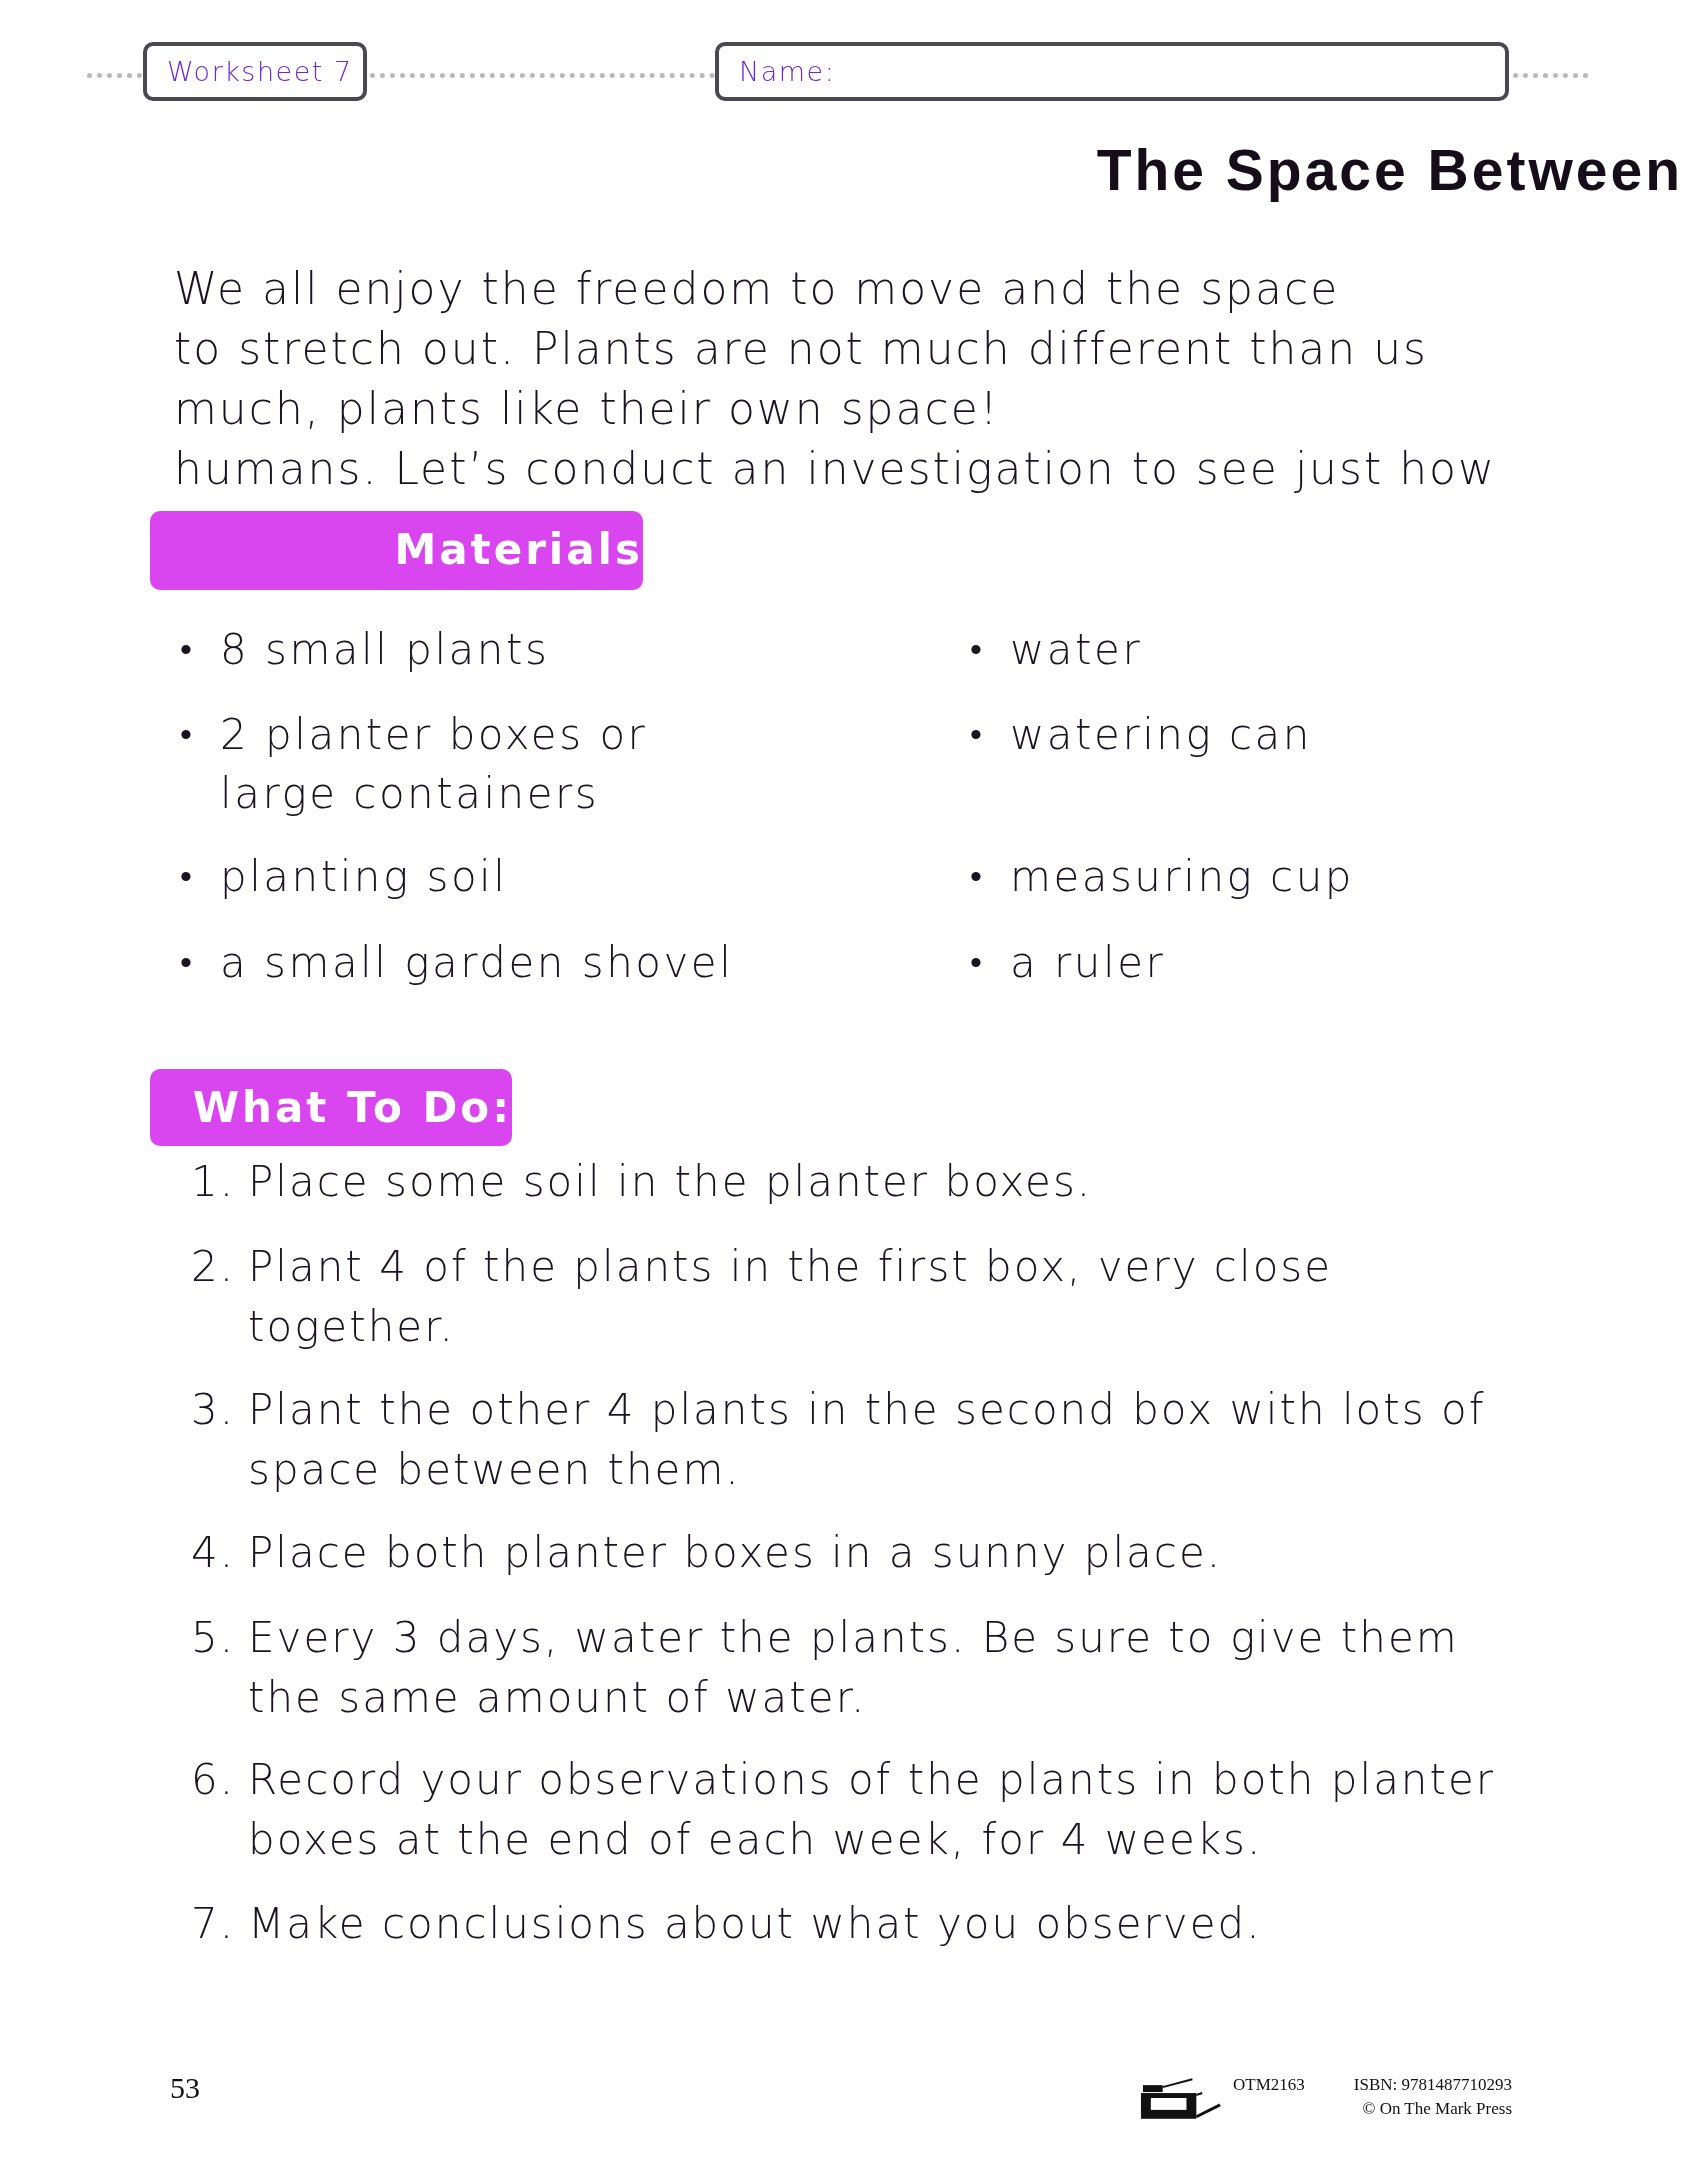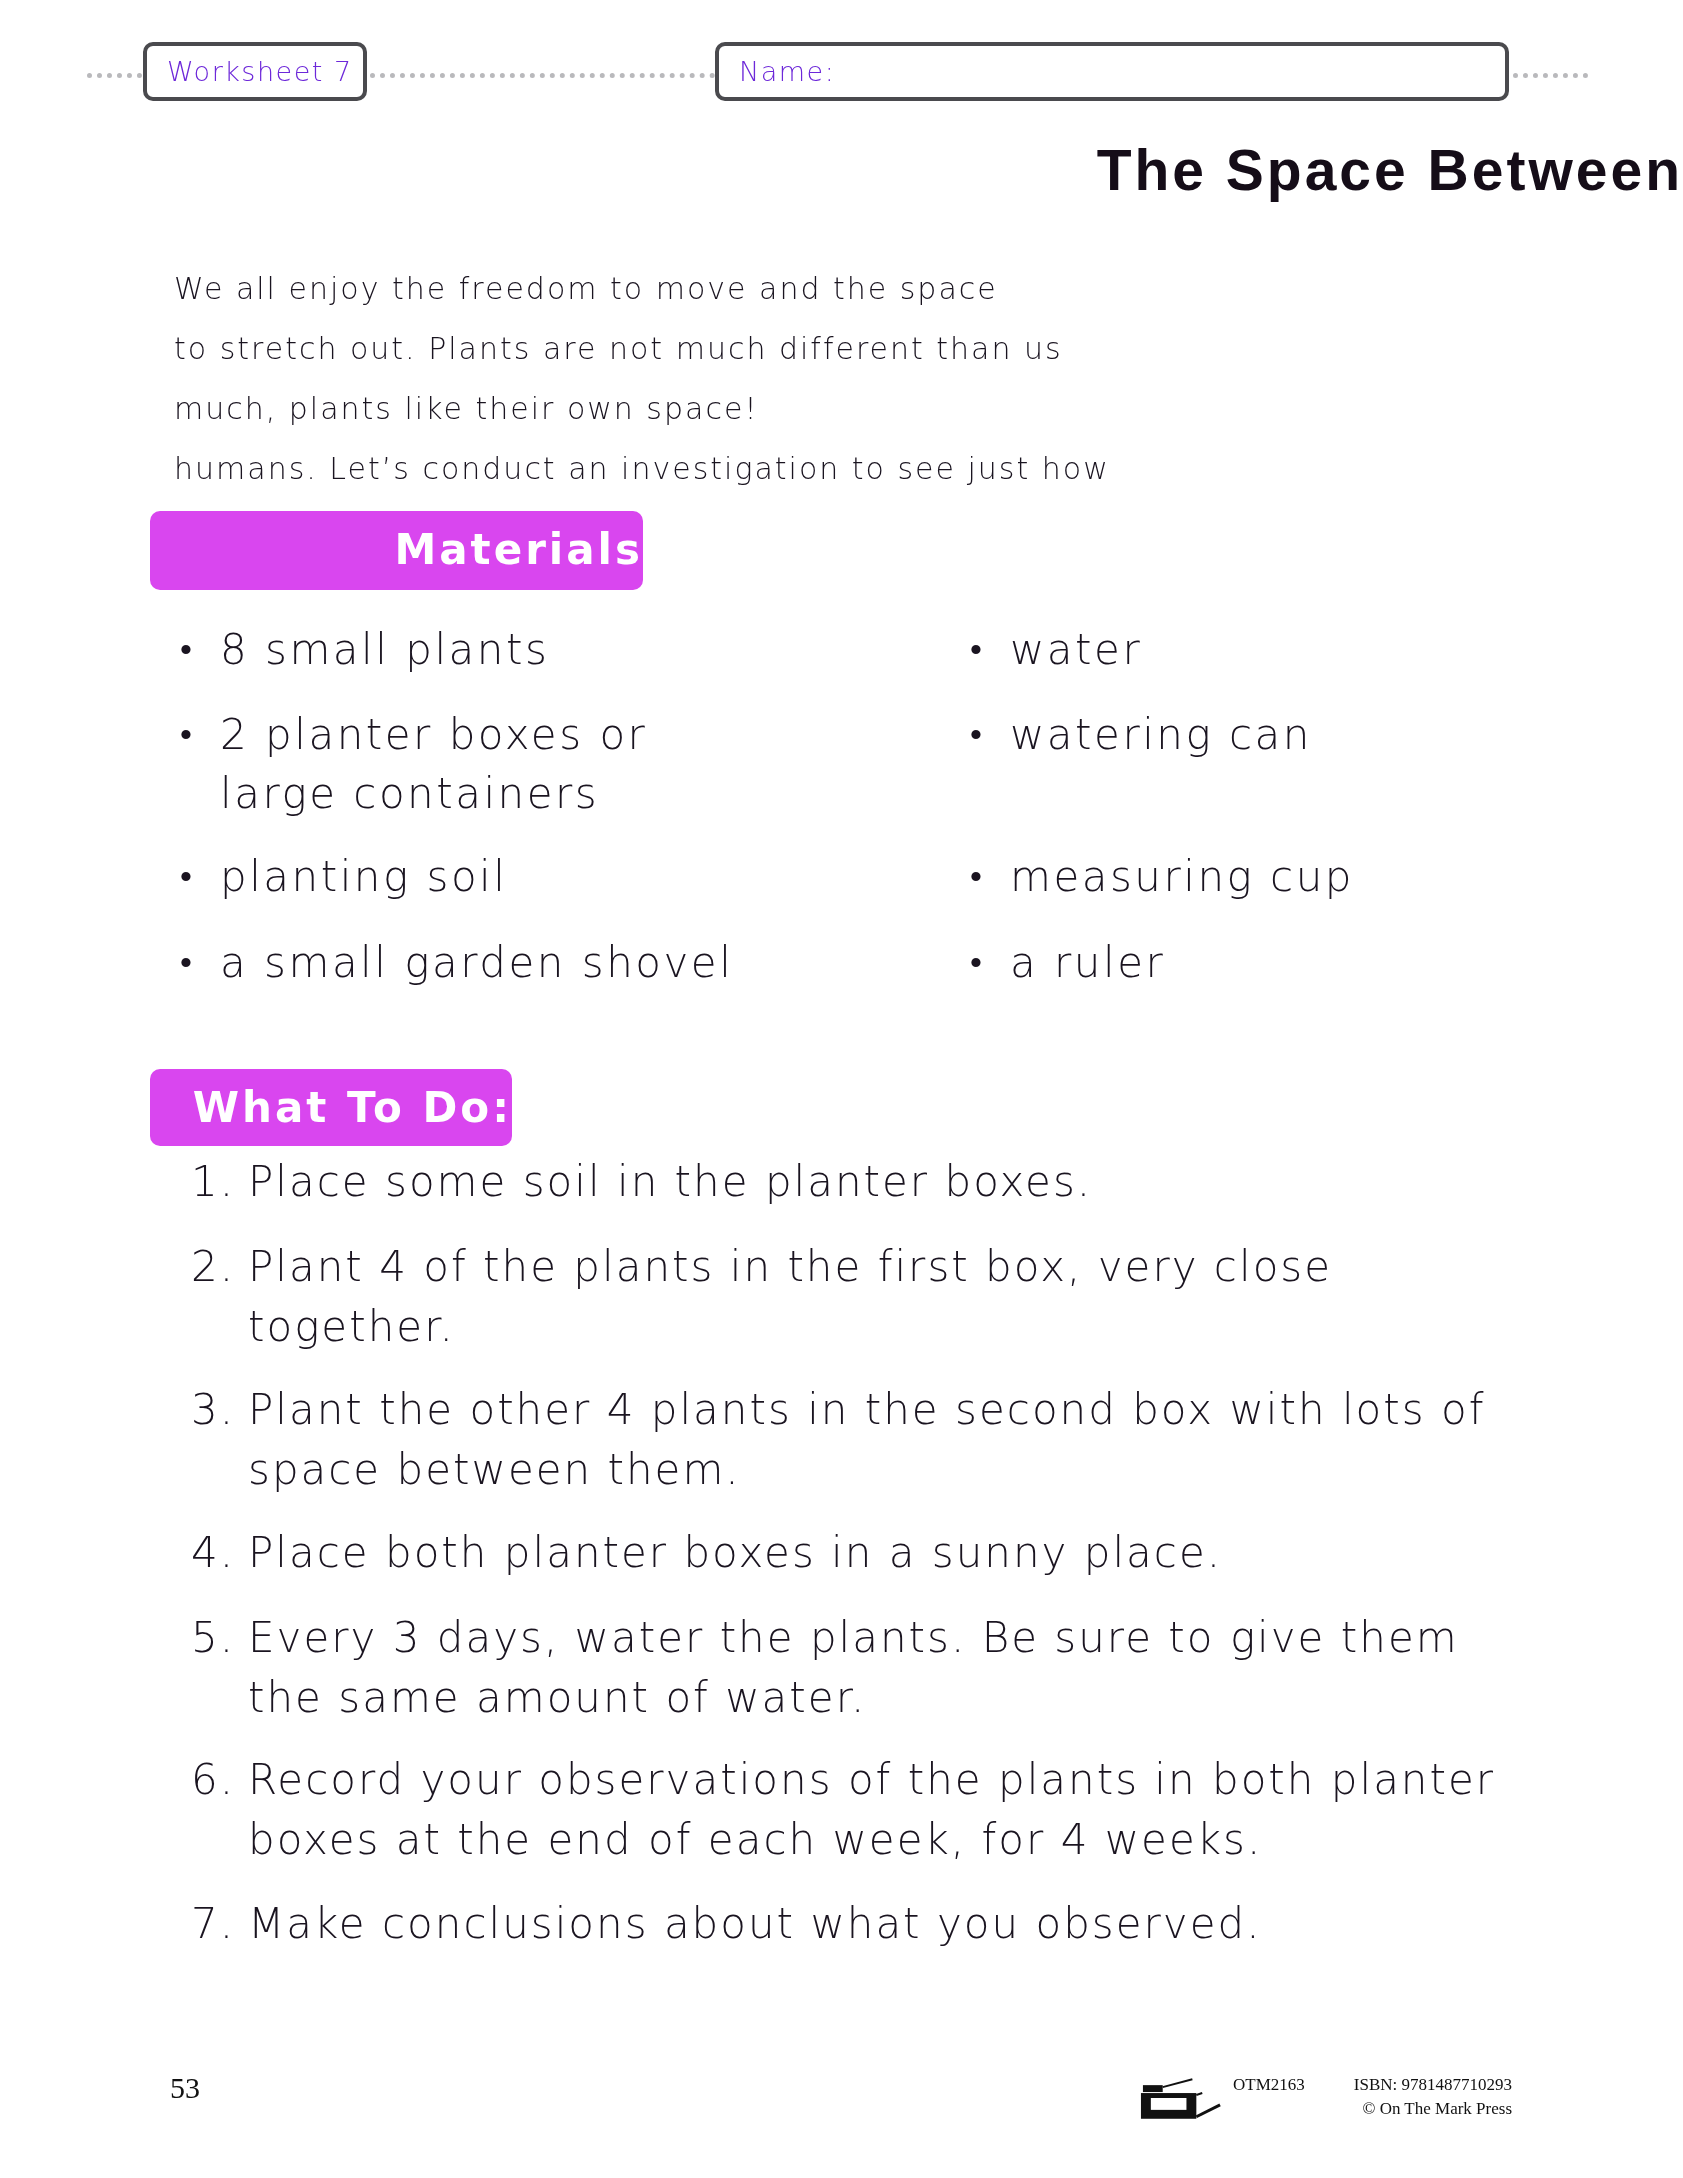--- a/index.html
+++ b/index.html
@@ -7,21 +7,21 @@
            font-family: "DejaVu Sans", sans-serif; color: #1a1420; }
     .dots { position: absolute; top: 73px; height: 0; border-top: 5px dotted #b9b9bc; }
     .hdr-box { position: absolute; top: 42px; height: 59px; border: 4px solid #4a4a4e;
                border-radius: 10px; background: #fff; box-sizing: border-box;
                font-family: "DejaVu Sans", sans-serif; font-weight: 300; font-size: 27px;
                letter-spacing: 1.5px; color: #6d28d9; padding-left: 20px; line-height: 51px; }
     .title { position: absolute; top: 137px; left: 0; width: 1683px; text-align: right;
              font-family: Liberation Sans, sans-serif; font-weight: bold; font-size: 57px;
              letter-spacing: 3px; color: #150d18; }
     .intro { position: absolute; top: 259px; left: 174px; width: 1287px;
-             font-size: 30px; line-height: 60px; letter-spacing: 2px; color: #1a1420;
+             font-size: 44px; line-height: 60px; letter-spacing: 2px; color: #1a1420;
              font-family: "DejaVu Sans", sans-serif; font-weight: 300; }
     .intro span { display: block; white-space: nowrap; }
     .badge { position: absolute; background: #d946ef; color: #ffffff; border-radius: 10px;
              font-family: "DejaVu Sans", sans-serif; font-weight: bold; font-size: 42px;
              letter-spacing: 3px; box-sizing: border-box; padding-left: 26px; line-height: 77px; text-align: right; }
     .mat { position: absolute; font-size: 42px; letter-spacing: 2.5px; line-height: 59px;
            font-weight: 300; }
     .mat .bullet { position: absolute; left: -40px; top: 0; font-size: 34px; }
     .step { position: absolute; left: 174px; width: 1386px; font-size: 42px; line-height: 60px;
             letter-spacing: 2px; font-weight: 300; }

